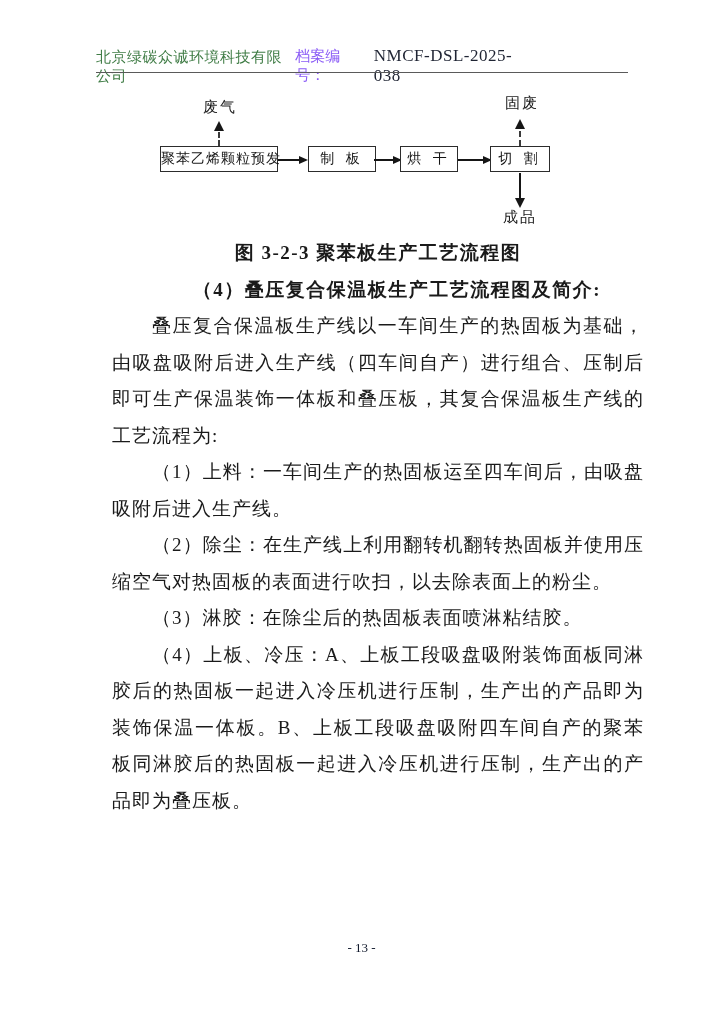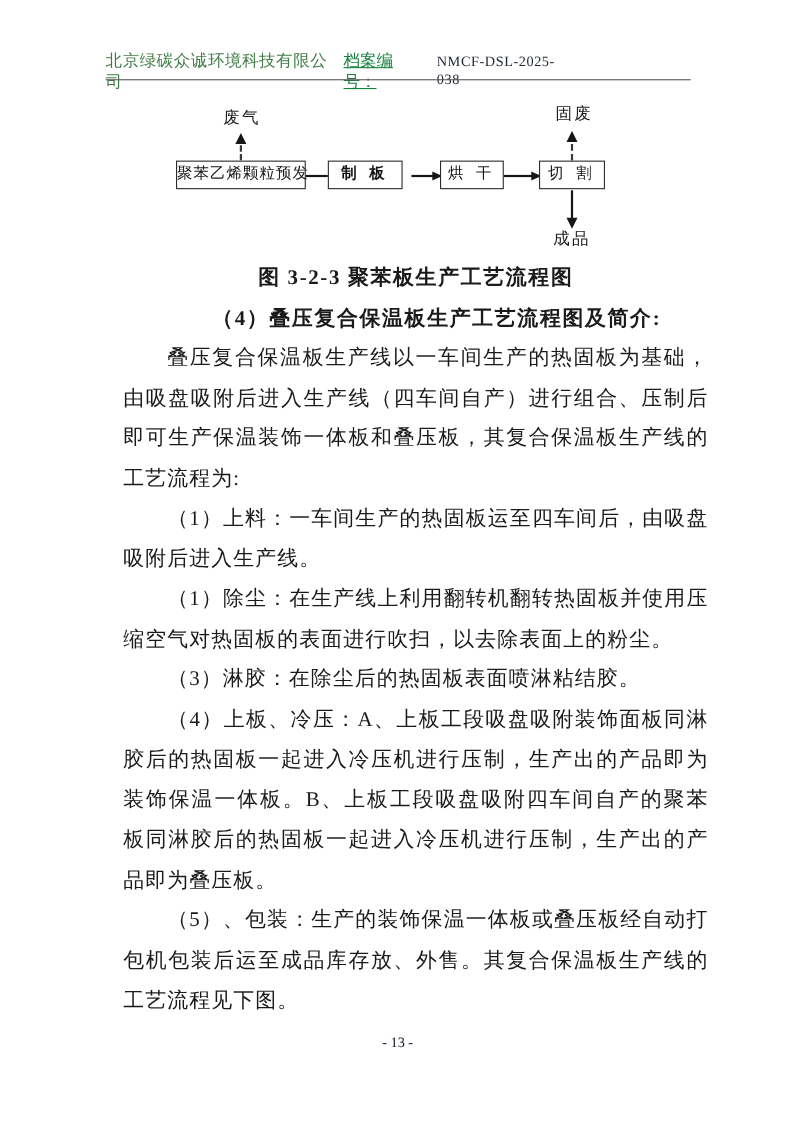--- a/index.html
+++ b/index.html
@@ -37,25 +37,24 @@
     letter-spacing: 0.5px;
     color: #3f7c45;
   }
   .archive {
     display: flex;
     gap: 10px;
     align-items: baseline;
   }
   .archive-label {
     font-size: 15px;
-    color: #15803d;
-    text-decoration: underline;
+    color: #8b5cf6;
   }
   .archive-number {
-    font-size: 13px;
+    font-size: 17px;
     color: #1f2433;
     letter-spacing: 0.5px;
   }
 
   
   .flowchart {
     position: absolute;
     top: 92px; left: 0;
     width: 653px; height: 143px;
   }
@@ -171,41 +170,40 @@
   <div class="header-rule"></div>
 
   <div class="flowchart">
 
     <span class="fc-label" style="left:203px; top:6px;">废气</span>
     <div class="arrow-up-dashed" style="left:218px; top:32px; height:22px;"></div>
 
     <div class="fc-box" style="left:160px; top:54px; width:118px;">聚苯乙烯颗粒预发</div>
     <div class="arrow-h" style="left:278px; top:67px; width:28px;"></div>
 
-    <div class="fc-box" style="left:298px; top:54px; width:68px; letter-spacing:4px;font-weight:bold;">制 板</div>
+    <div class="fc-box" style="left:308px; top:54px; width:68px; letter-spacing:4px;">制 板</div>
     <div class="arrow-h" style="left:374px; top:67px; width:26px;"></div>
 
     <div class="fc-box" style="left:400px; top:54px; width:58px; letter-spacing:4px;">烘 干</div>
     <div class="arrow-h" style="left:458px; top:67px; width:32px;"></div>
 
     <div class="fc-box" style="left:490px; top:54px; width:60px; letter-spacing:4px;">切 割</div>
 
     <span class="fc-label" style="left:505px; top:2px;">固废</span>
     <div class="arrow-up-dashed" style="left:519px; top:30px; height:24px;"></div>
 
     <div class="arrow-down-solid" style="left:519px; top:81px; height:32px;"></div>
     <span class="fc-label" style="left:503px; top:116px;">成品</span>
   </div>
 
   <div class="textblock">
     <div class="figure-caption">图 3-2-3 聚苯板生产工艺流程图</div>
     <div class="section-heading">（4）叠压复合保温板生产工艺流程图及简介:</div>
     <p class="para">叠压复合保温板生产线以一车间生产的热固板为基础，由吸盘吸附后进入生产线（四车间自产）进行组合、压制后即可生产保温装饰一体板和叠压板，其复合保温板生产线的工艺流程为:</p>
     <p class="para">（1）上料：一车间生产的热固板运至四车间后，由吸盘吸附后进入生产线。</p>
-    <p class="para">（1）除尘：在生产线上利用翻转机翻转热固板并使用压缩空气对热固板的表面进行吹扫，以去除表面上的粉尘。</p>
+    <p class="para">（2）除尘：在生产线上利用翻转机翻转热固板并使用压缩空气对热固板的表面进行吹扫，以去除表面上的粉尘。</p>
     <p class="para">（3）淋胶：在除尘后的热固板表面喷淋粘结胶。</p>
     <p class="para">（4）上板、冷压：A、上板工段吸盘吸附装饰面板同淋胶后的热固板一起进入冷压机进行压制，生产出的产品即为装饰保温一体板。B、上板工段吸盘吸附四车间自产的聚苯板同淋胶后的热固板一起进入冷压机进行压制，生产出的产品即为叠压板。</p>
-    <p class="para">（5）、包装：生产的装饰保温一体板或叠压板经自动打包机包装后运至成品库存放、外售。其复合保温板生产线的工艺流程见下图。</p>
   </div>
 
   <div class="footer">- 13 -</div>
 
 </div>
 
 </body></html>

